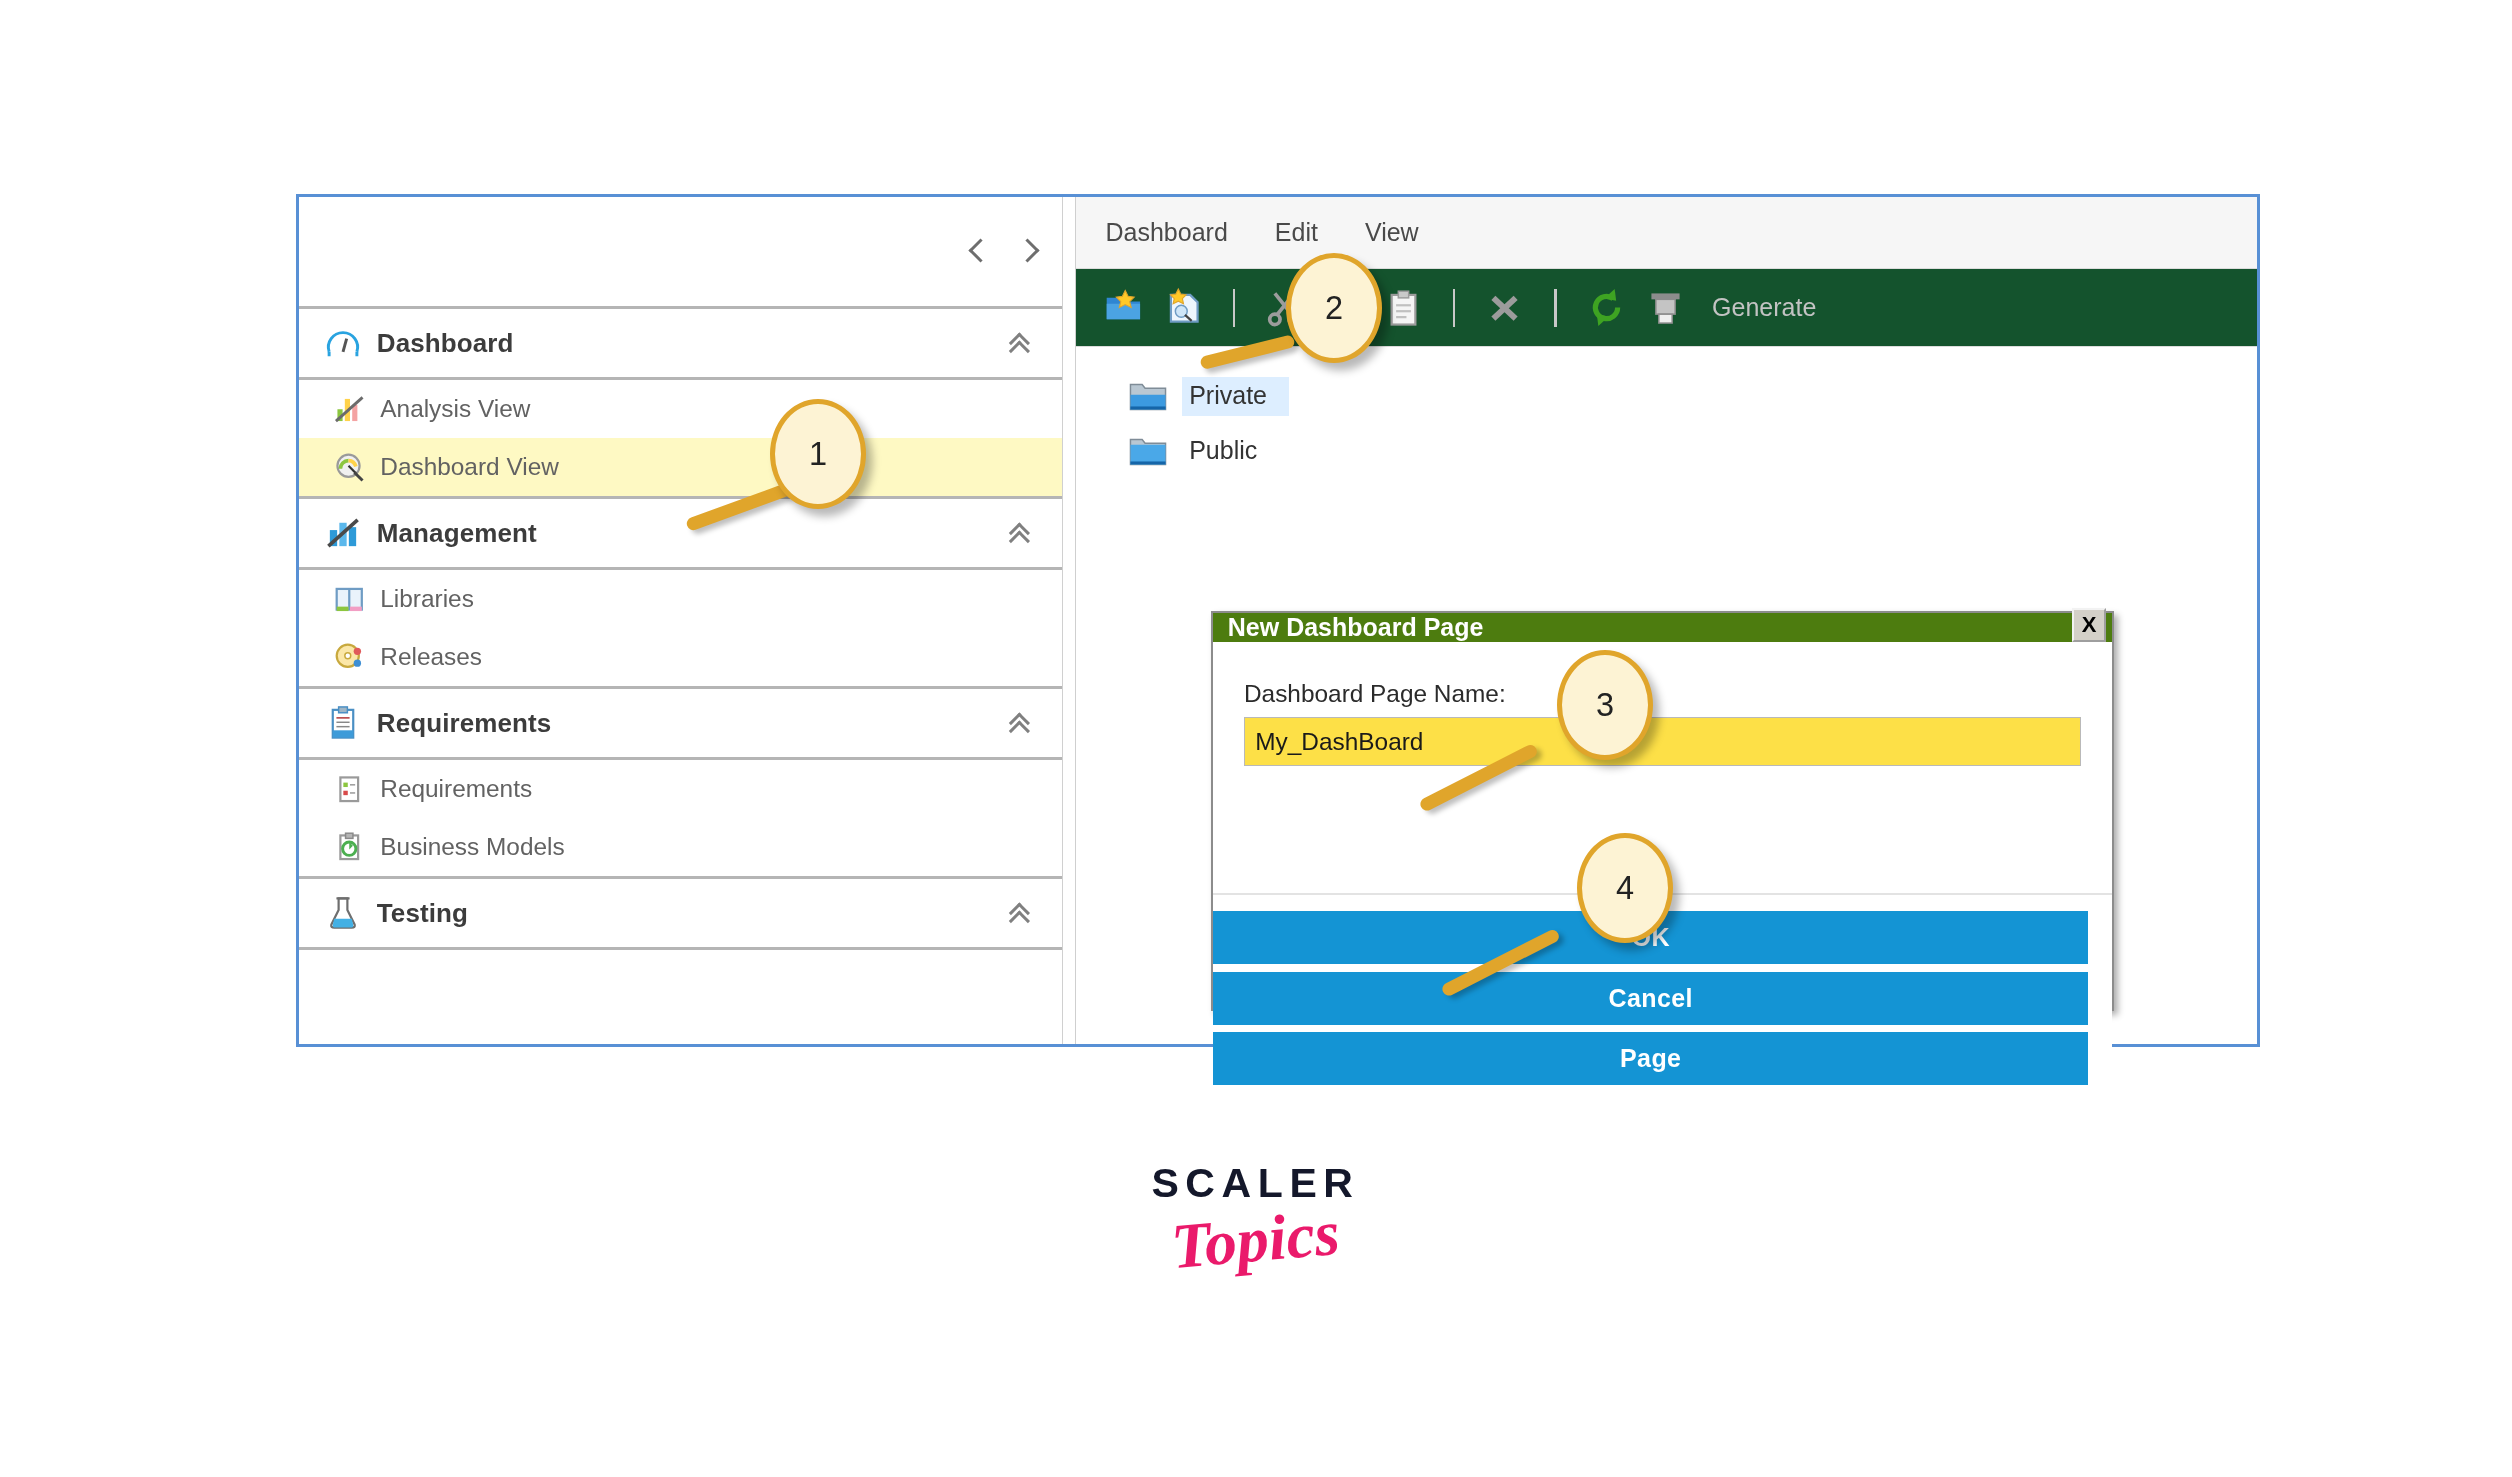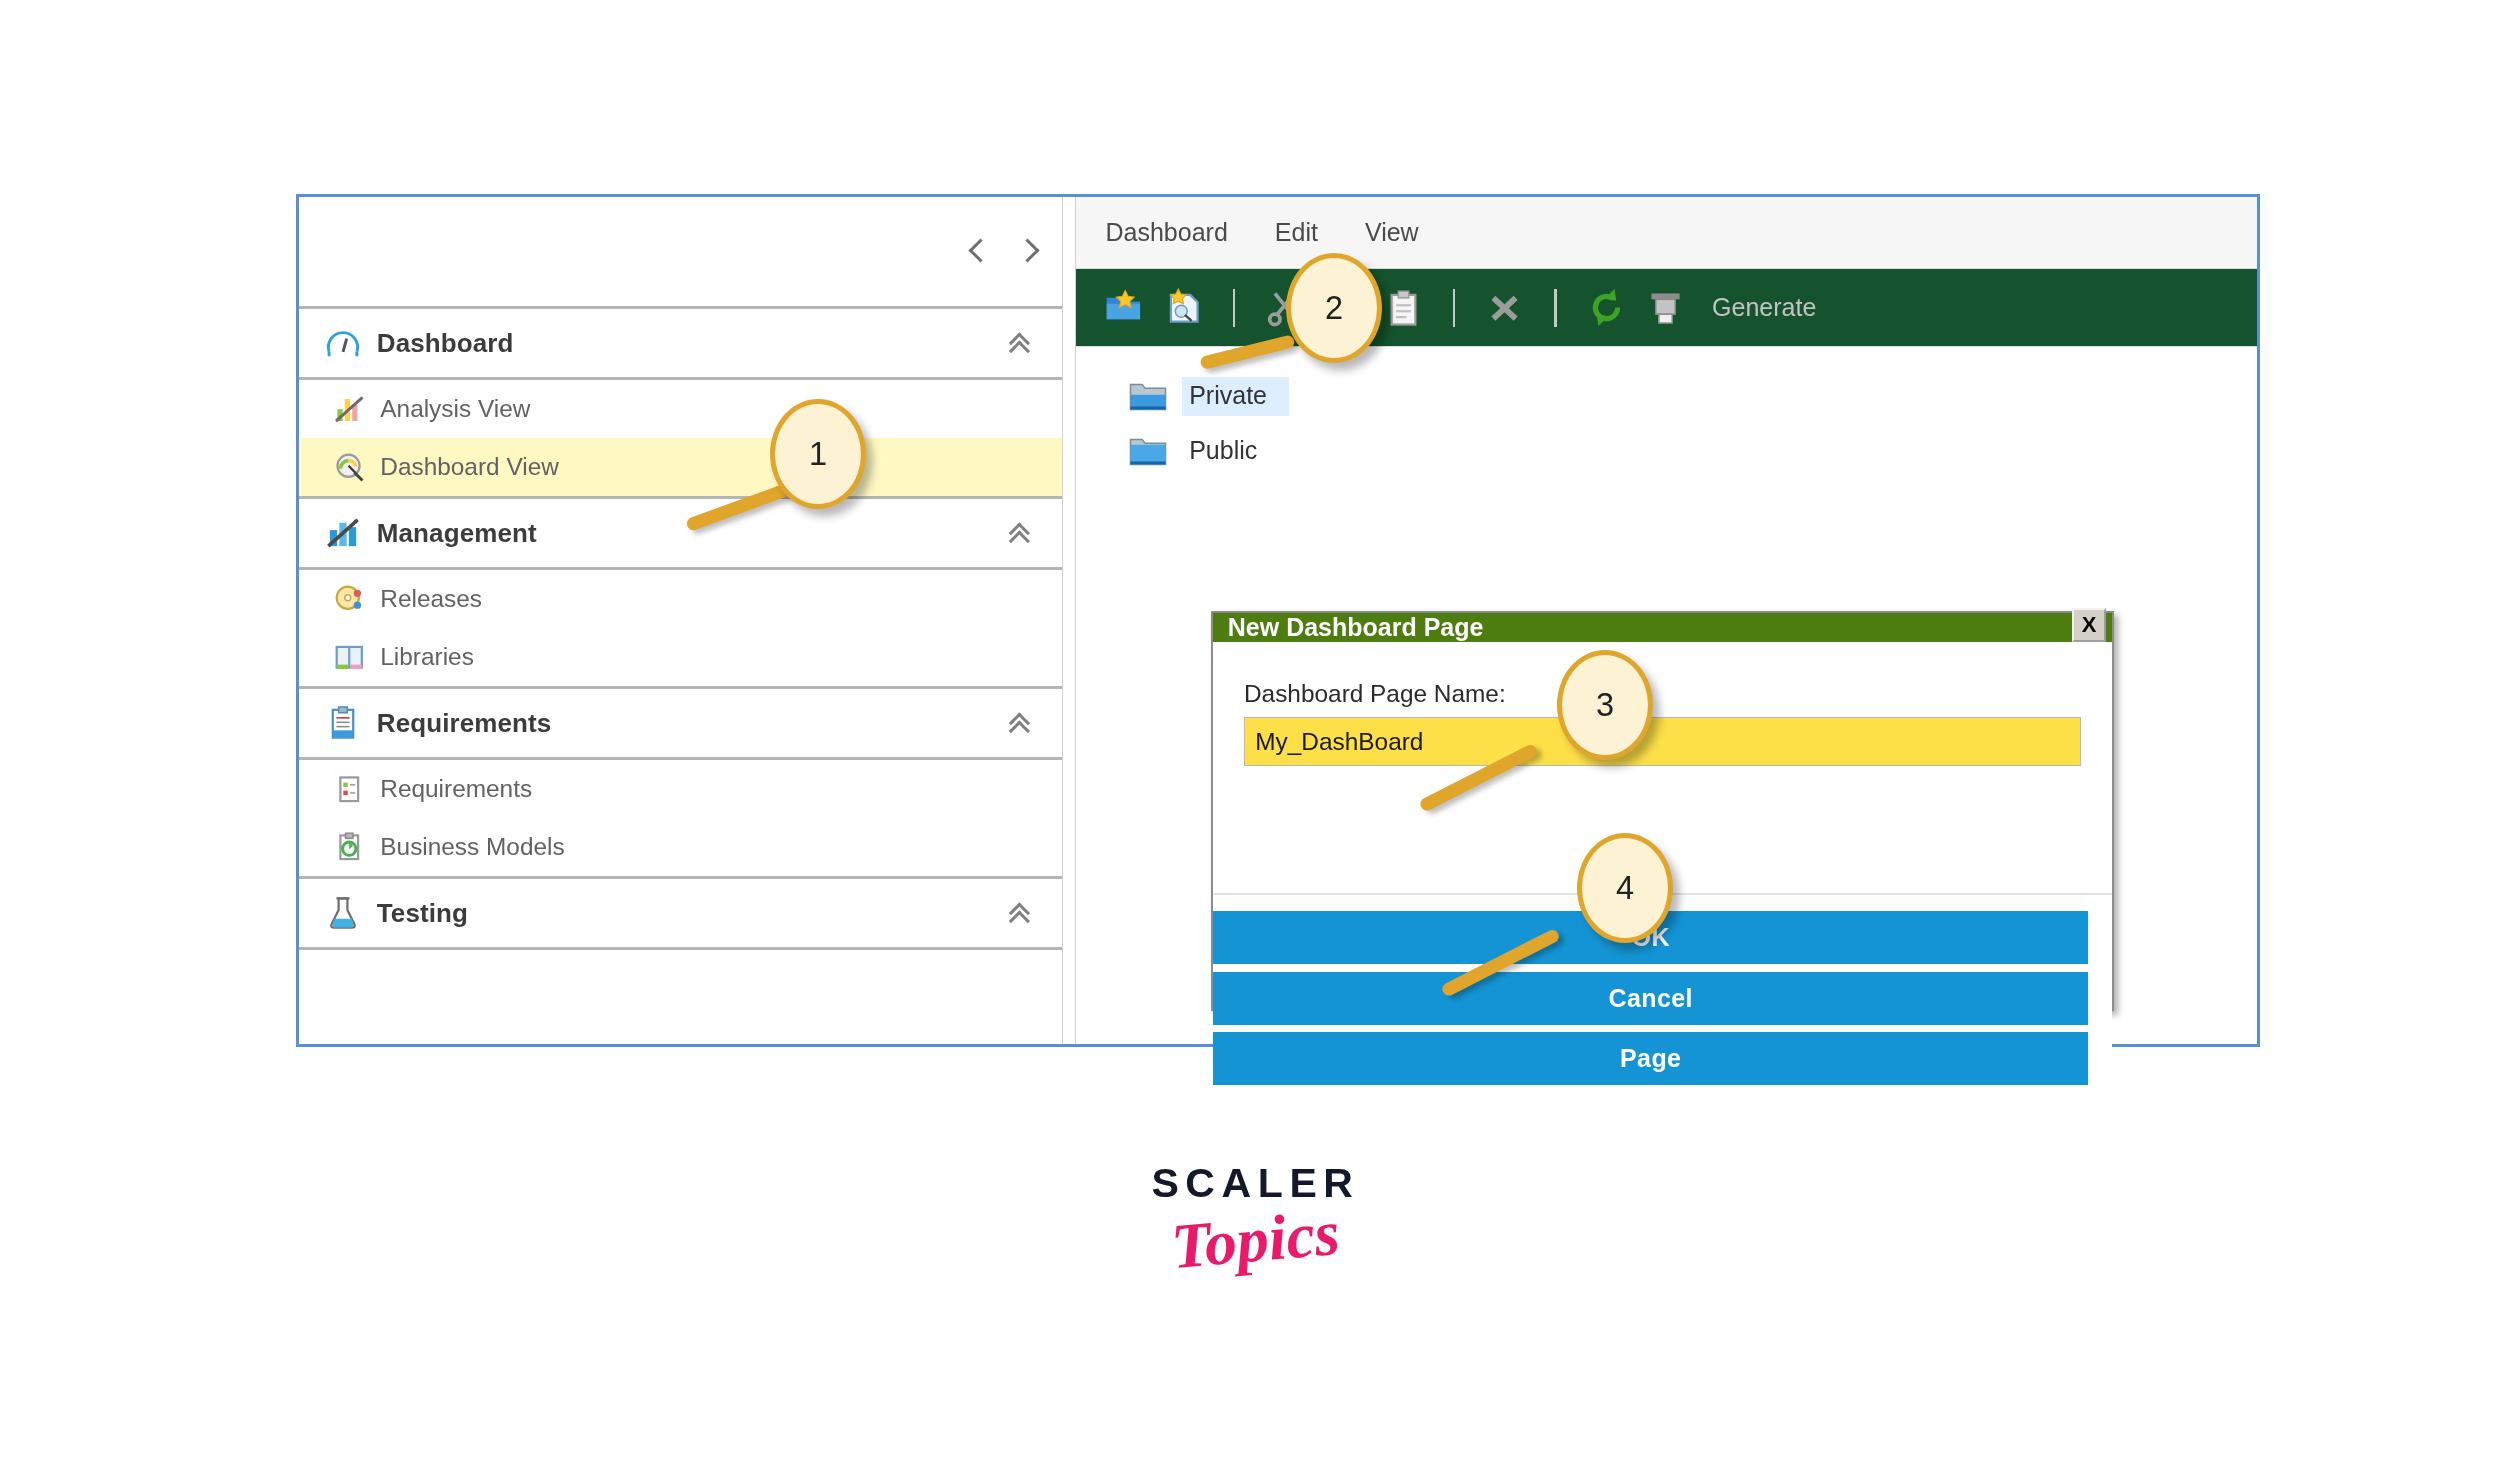--- a/index.html
+++ b/index.html
@@ -214,38 +214,38 @@
           <rect x="34" y="18" width="10" height="26" fill="#2d9ad8"></rect>
           <line x1="6" y1="44" x2="46" y2="8" stroke="#4a4a4a" stroke-width="5"></line>
         </svg>
       </span>
       <span class="sec-label">Management</span>
       <span class="collapse"><span class="dbl-chev"></span></span>
     </div>
     <div class="nav-item">
       <span class="item-ico">
         <svg width="32.5" height="32.5" viewBox="0 0 44 44">
+          <rect x="5" y="8" width="34" height="28" fill="#eaf3fb" stroke="#6f9cc4" stroke-width="3"></rect>
+          <line x1="22" y1="8" x2="22" y2="36" stroke="#6f9cc4" stroke-width="3"></line>
+          <rect x="5" y="32" width="16" height="6" fill="#8cc63f"></rect>
+          <rect x="23" y="32" width="16" height="6" fill="#f29ec4"></rect>
+        </svg>
+      </span>
+      <span class="item-label">Libraries</span>
+    </div>
+    <div class="nav-item">
+      <span class="item-ico">
+        <svg width="32.5" height="32.5" viewBox="0 0 44 44">
           <circle cx="20" cy="20" r="15" fill="#fbe7a8" stroke="#c8a93e" stroke-width="3"></circle>
           <circle cx="20" cy="20" r="4" fill="#ffffff" stroke="#c8a93e" stroke-width="2"></circle>
           <circle cx="33" cy="14" r="5" fill="#e05a5a"></circle>
           <circle cx="33" cy="30" r="5" fill="#3e8fd4"></circle>
         </svg>
       </span>
       <span class="item-label">Releases</span>
-    </div>
-    <div class="nav-item">
-      <span class="item-ico">
-        <svg width="32.5" height="32.5" viewBox="0 0 44 44">
-          <rect x="5" y="8" width="34" height="28" fill="#eaf3fb" stroke="#6f9cc4" stroke-width="3"></rect>
-          <line x1="22" y1="8" x2="22" y2="36" stroke="#6f9cc4" stroke-width="3"></line>
-          <rect x="5" y="32" width="16" height="6" fill="#8cc63f"></rect>
-          <rect x="23" y="32" width="16" height="6" fill="#f29ec4"></rect>
-        </svg>
-      </span>
-      <span class="item-label">Libraries</span>
     </div>
     <div class="group-sep"></div>
 
     <div class="nav-section">
       <span class="sec-ico">
         <svg width="38" height="38" viewBox="0 0 52 52">
           <rect x="12" y="8" width="28" height="38" fill="#ffffff" stroke="#4a8fc4" stroke-width="3"></rect>
           <rect x="12" y="36" width="28" height="10" fill="#3e9bd9"></rect>
           <rect x="20" y="4" width="12" height="8" fill="#9fb6c6" stroke="#4a8fc4" stroke-width="2"></rect>
           <line x1="17" y1="19" x2="35" y2="19" stroke="#b03030" stroke-width="2"></line>

